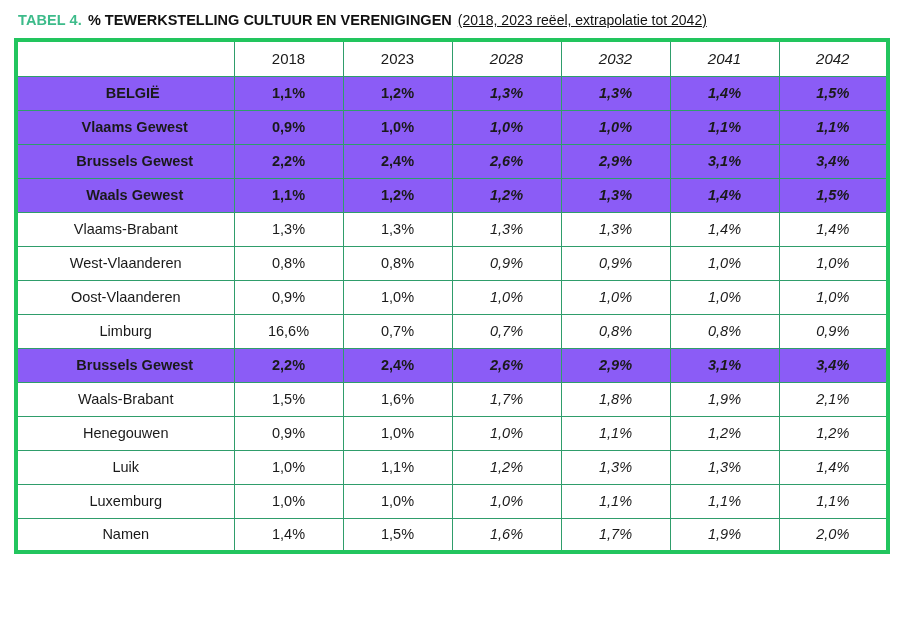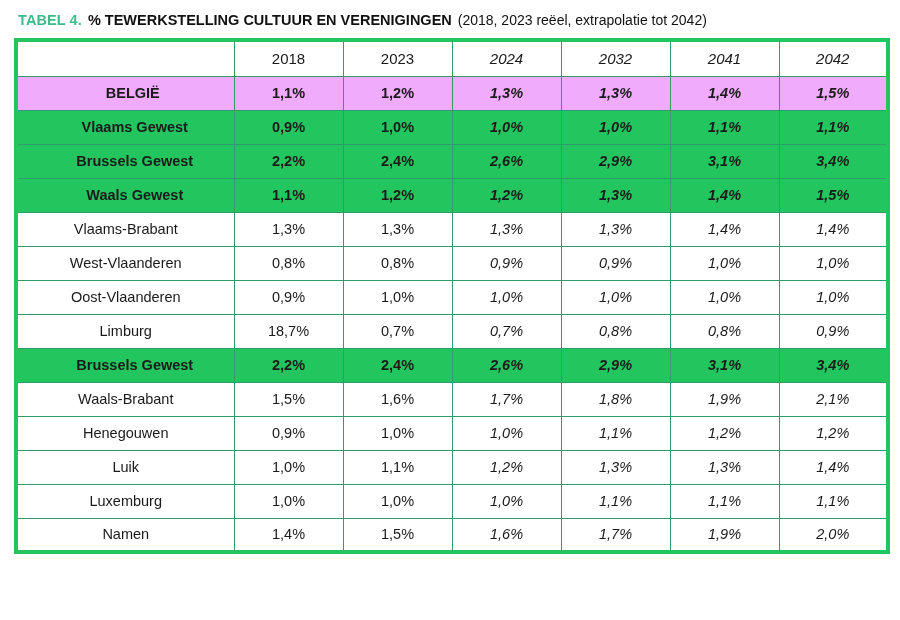--- a/index.html
+++ b/index.html
@@ -36,20 +36,21 @@
     letter-spacing: 0.1px;
   }
   .title-main {
     color: #111111;
     font-weight: bold;
   }
   .title-sub {
     color: #111111;
     font-weight: normal;
     font-size: 14px;
+    text-decoration: underline;
   }
 
   table.data {
     border-collapse: collapse;
     table-layout: fixed;
     width: 872px;
     border: 4px solid #22c55e;
   }
   table.data col.c-label { width: 218px; }
   table.data col.c-val { width: 109px; }
@@ -69,29 +70,29 @@
     font-size: 15px;
     height: 36px;
   }
   th.hdr-italic { font-style: italic; }
   td.rowlabel {
     text-align: left;
     padding-left: 26px;
     font-size: 14.5px;
   }
   tr.highlight td {
-    background: #22c55e;
+    background: #8b5cf6;
     font-weight: bold;
   }
   tr.highlight td.rowlabel {
     padding-left: 22px;
   }
   tr.country td {
     font-weight: bold;
-    background: #f0abfc;
+    background: #8b5cf6;
     margin-left: 12px;
   }
   tr.country td.rowlabel {
     padding-left: 18px;
   }
   td.italicval { font-style: italic; }
   tr.highlight td.italicval, tr.country td.italicval { font-style: italic; font-weight: bold; }
   .corner-cell { background: #ffffff; border-left-color:#2f9d6b; }
 </style>
 </head>
@@ -113,21 +114,21 @@
         <col class="c-val">
       <col class="c-val">
         <col class="c-val">
         <col class="c-val">
     </colgroup>
     <thead>
       <tr>
         <th class="corner-cell"></th>
         <th>2018</th>
         <th>2023</th>
-        <th class="hdr-italic">2024</th>
+        <th class="hdr-italic">2028</th>
         <th class="hdr-italic">2032</th>
         <th class="hdr-italic">2041</th>
         <th class="hdr-italic">2042</th>
       </tr>
     </thead>
     <tbody>
       <tr class="country">
         <td class="rowlabel">BELGIË</td>
         <td>1,1%</td>
         <td>1,2%</td>
@@ -185,21 +186,21 @@
         <td class="rowlabel">Oost-Vlaanderen</td>
         <td>0,9%</td>
         <td>1,0%</td>
         <td class="italicval">1,0%</td>
         <td class="italicval">1,0%</td>
         <td class="italicval">1,0%</td>
         <td class="italicval">1,0%</td>
       </tr>
       <tr>
         <td class="rowlabel">Limburg</td>
-        <td>18,7%</td>
+        <td>16,6%</td>
         <td>0,7%</td>
         <td class="italicval">0,7%</td>
         <td class="italicval">0,8%</td>
         <td class="italicval">0,8%</td>
         <td class="italicval">0,9%</td>
       </tr>
       <tr class="highlight">
         <td class="rowlabel">Brussels Gewest</td>
         <td>2,2%</td>
         <td>2,4%</td>

